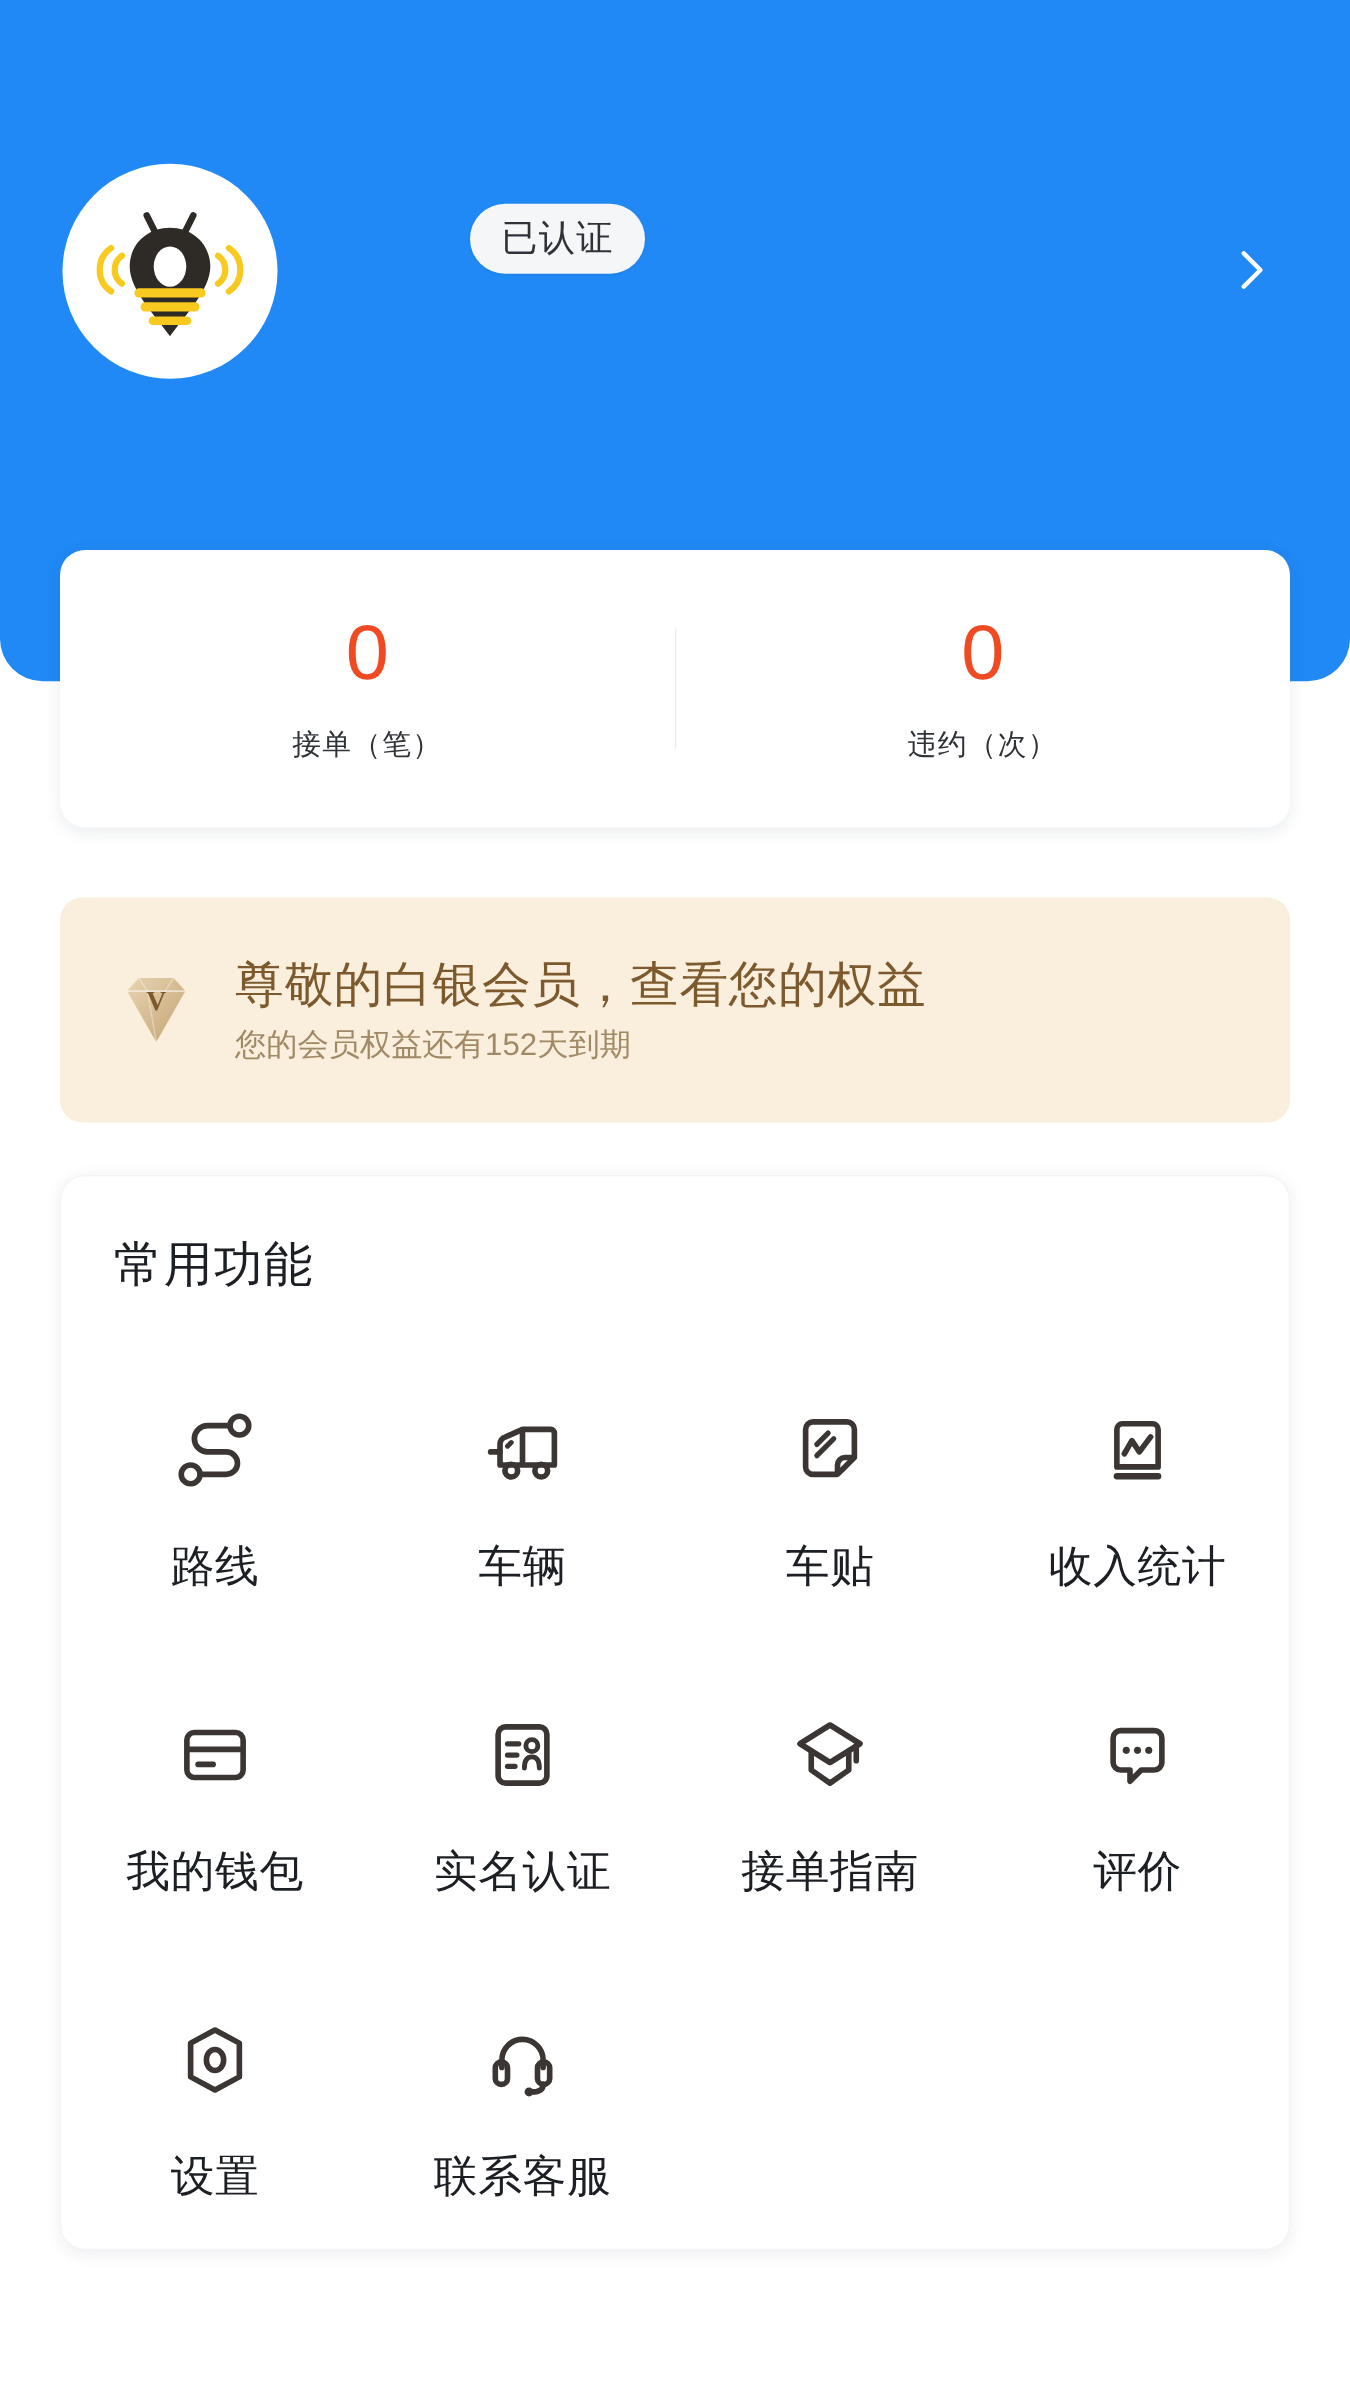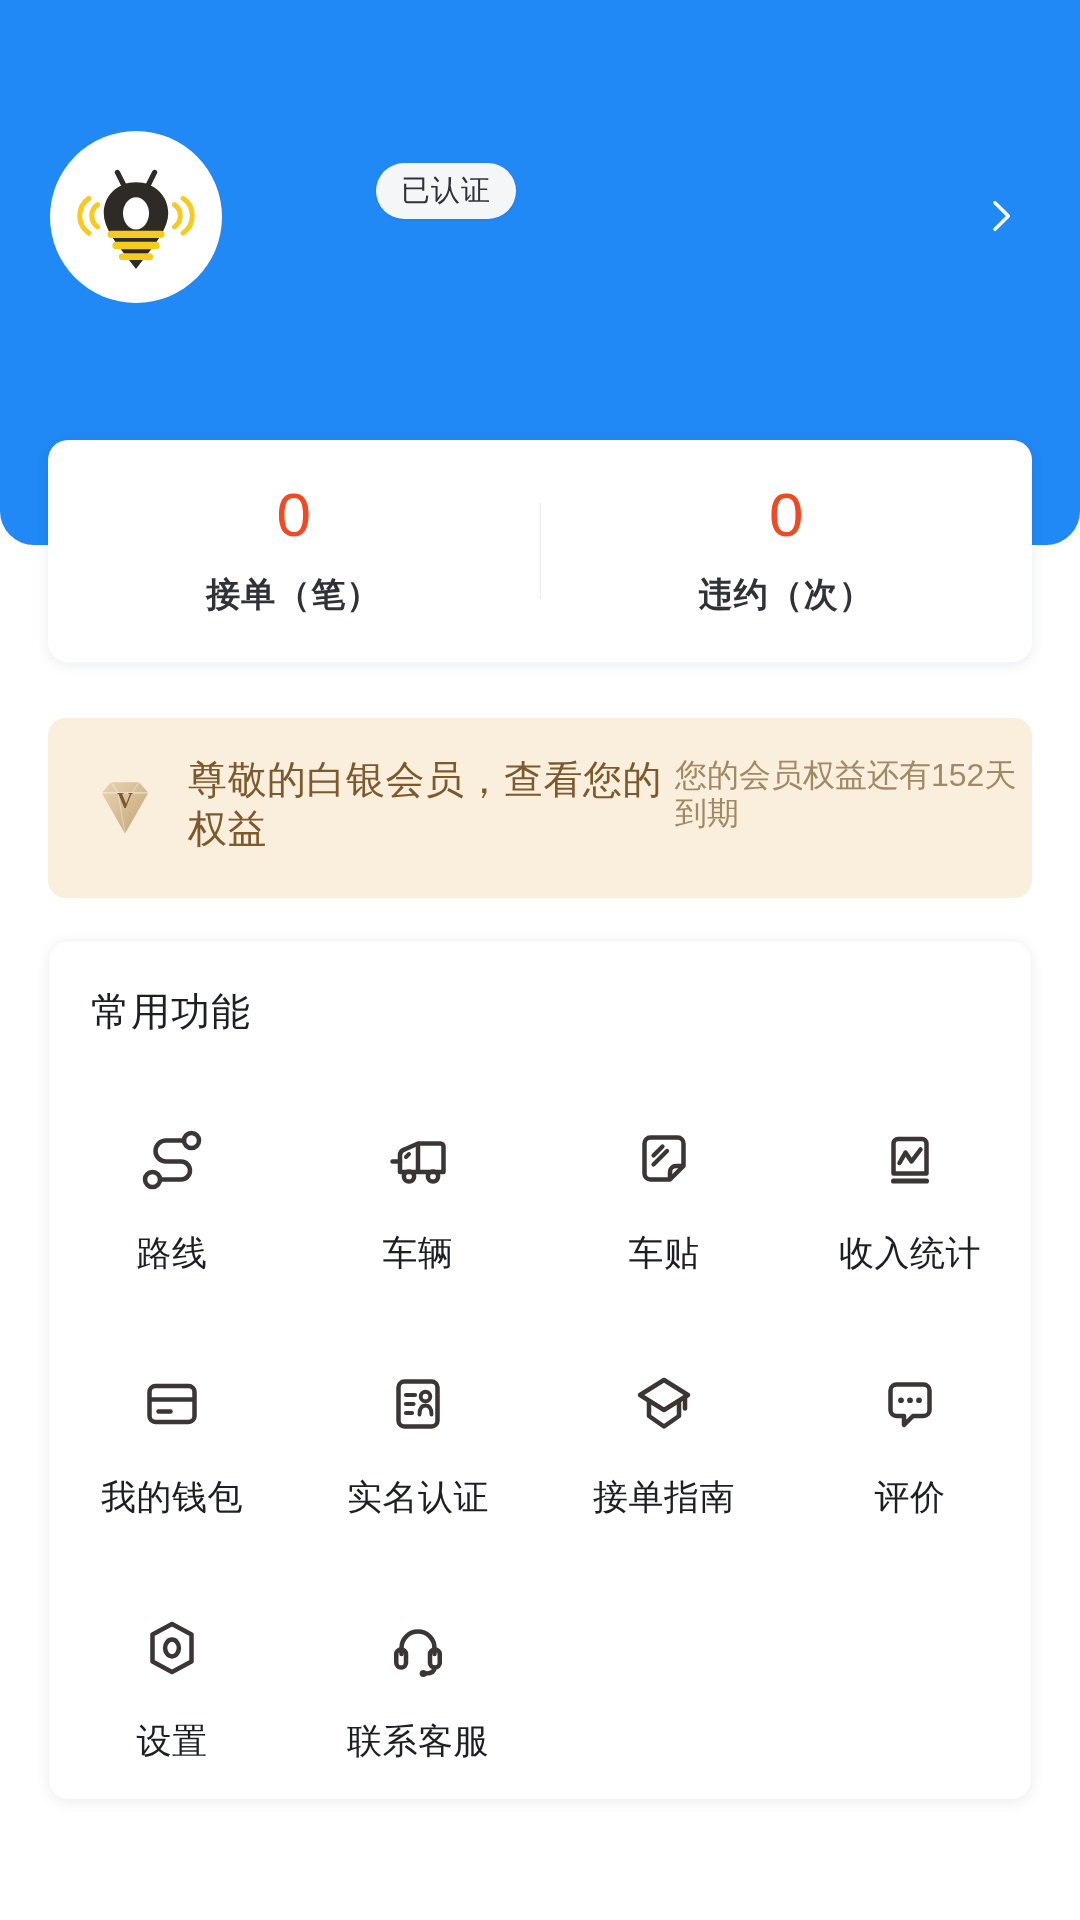--- a/index.html
+++ b/index.html
@@ -51,38 +51,38 @@
   }
   .stat {
     flex: 1 1 0; height: 100%;
     display: flex; flex-direction: column;
     align-items: center; justify-content: center;
   }
   .stat-value {
     font-size: 62px; color: #f04a23; line-height: 1;
     font-weight: 400; margin-bottom: 26px;
   }
-  .stat-label { font-size: 34px; color: #2f3338; letter-spacing: 1px; font-weight: bold; }
+  .stat-label { font-size: 23px; color: #2f3338; letter-spacing: 1px; }
   .stats-divider { width: 1px; height: 96px; background: #ececec; }
 
   
   .member-banner {
     position: absolute; left: 48px; top: 718px;
     width: 984px; height: 180px;
     background: #faeedc; border-radius: 18px;
     display: flex; align-items: center;
   }
   .gem-icon { width: 70px; height: 70px; margin-left: 42px; flex: 0 0 auto; }
   .gem-icon svg { width: 70px; height: 70px; display: block; }
-  .member-text { margin-left: 28px; display: flex; flex-direction: row; }
+  .member-text { margin-left: 28px; display: flex; flex-direction: column; }
   .member-title {
     font-size: 39px; color: #7d5a2e; line-height: 1.25;
     letter-spacing: 0.5px; margin-bottom: 7px;
   }
-  .member-sub { font-size: 32px; color: #a08a65; line-height: 1.2; }
+  .member-sub { font-size: 25px; color: #a08a65; line-height: 1.2; }
 
   
   .functions-card {
     position: absolute; left: 48px; top: 940px;
     width: 984px; height: 860px;
     background: #ffffff; border-radius: 20px;
     box-shadow: 0 3px 14px rgba(20,40,70,0.08);
     border: 1px solid #f3f4f6;
   }
   .functions-title {

